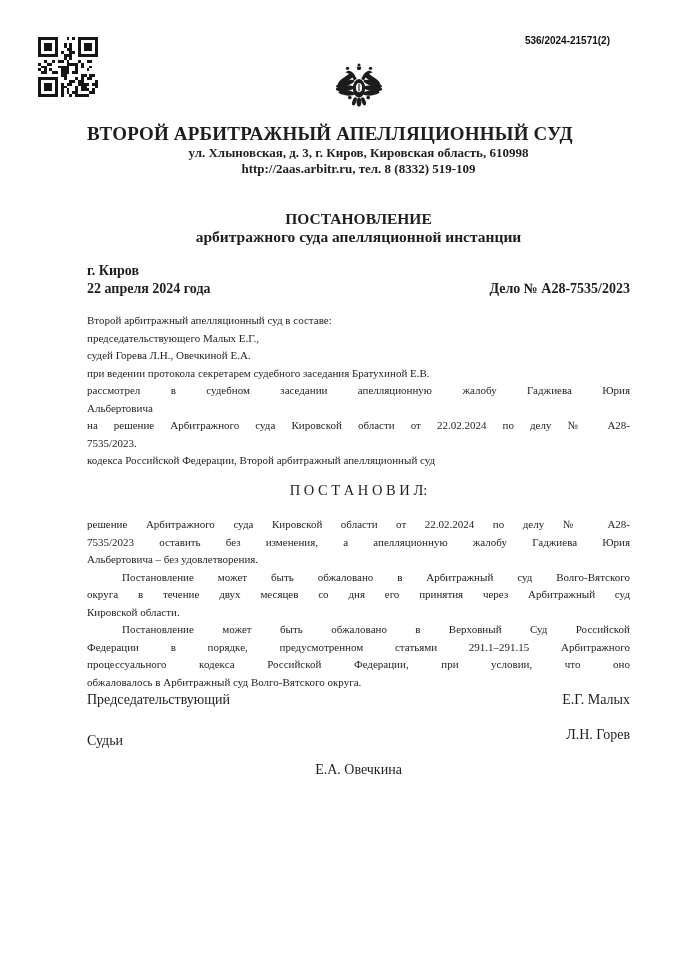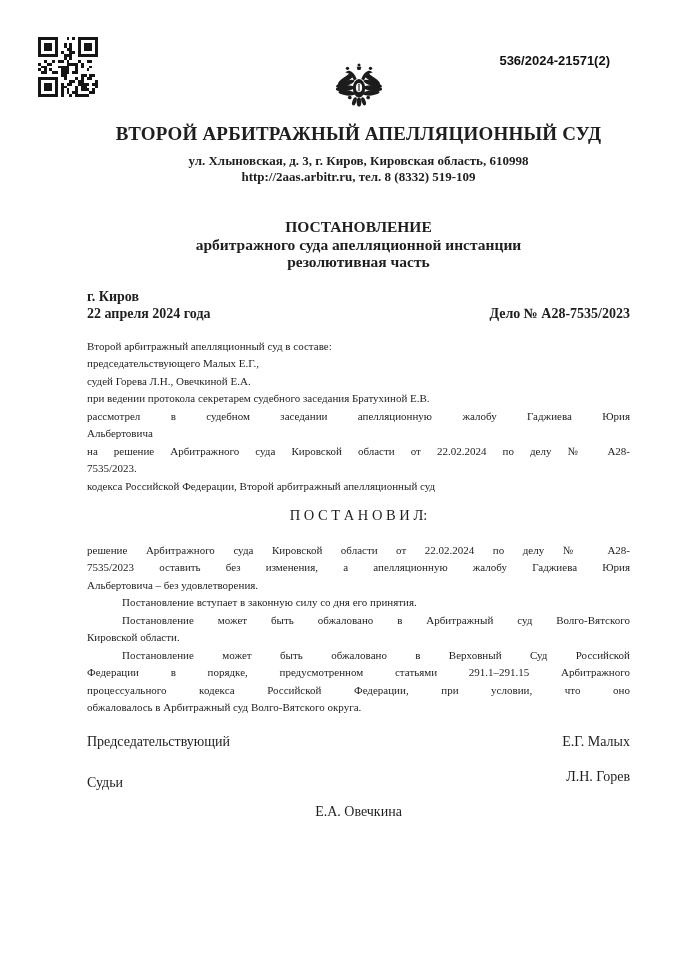--- a/index.html
+++ b/index.html
@@ -1,35 +1,35 @@
 <!DOCTYPE html>
 <html><head>
 <meta charset="utf-8">
 <style>
   html,body{margin:0;padding:0;background:#ffffff;}
   .page{position:relative;width:678px;height:960px;background:#fff;overflow:hidden;
         font-family:"Liberation Serif", serif;color:#1e1e1e;}
   .qr{position:absolute;left:38px;top:37px;width:60px;height:60px;}
   .qr svg{width:60px;height:60px;shape-rendering:crispEdges;}
-  .doc-number{position:absolute;top:53px;right:68px;
-        font-family:"Liberation Sans", sans-serif;font-weight:bold;font-size:13px;color:#111;padding-left:32px;}
+  .doc-number{position:absolute;top:35px;right:68px;
+        font-family:"Liberation Sans", sans-serif;font-weight:bold;font-size:10px;color:#111;padding-left:32px;}
   .doc{position:absolute;left:87px;top:0;width:543px;}
   .emblem{margin-top:62px;height:48px;text-align:center;}
-  .court-name{margin-top:13px;text-align:center;font-weight:bold;font-size:19px;
+  .court-name{margin-top:13px;font-weight:bold;font-size:19px;
         line-height:22px;letter-spacing:0.2px;}
-  .addr{margin-top:8px;text-align:center;font-weight:bold;font-size:13px;line-height:16px;}
+  .addr{margin-top:0;text-align:center;font-weight:bold;font-size:13px;line-height:16px;}
   .title-block{margin-top:33px;text-align:center;font-weight:bold;font-size:15.5px;line-height:17.5px;}
   .meta{margin-top:17px;font-size:14px;line-height:17.5px;font-weight:bold;}
   .meta-row{display:flex;justify-content:space-between;}
   .body{margin-top:15px;font-size:11px;line-height:17.5px;}
   .line{min-height:17.5px;}
   .line.indent{text-indent:35px;}
   .line.fill{text-align:justify;text-align-last:justify;}
   .resolved{margin:12px 0 17px 0;text-align:center;font-size:14.5px;line-height:17.5px;}
-  .sigs{margin-top:16px;font-size:14px;line-height:17.5px;}
+  .sigs{margin-top:0;font-size:14px;line-height:17.5px;}
   .sig-row{display:flex;justify-content:space-between;margin-bottom:17.5px;}
   .sig-row .down{position:relative;top:6px;}
   .sig-row.last{justify-content:center;}
 </style>
 </head>
 <body>
 
 <div class="page">
 
   <div class="qr">
@@ -191,21 +191,20 @@
     <div class="court-name">ВТОРОЙ АРБИТРАЖНЫЙ АПЕЛЛЯЦИОННЫЙ СУД</div>
 
     <div class="addr">
       <div>ул. Хлыновская, д. 3, г. Киров, Кировская область, 610998</div>
       <div>http://2aas.arbitr.ru, тел. 8 (8332) 519-109</div>
     </div>
 
     <div class="title-block">
       <div>ПОСТАНОВЛЕНИЕ</div>
       <div>арбитражного суда апелляционной инстанции</div>
-      <div>резолютивная часть</div>
     </div>
 
     <div class="meta">
       <div>г. Киров</div>
       <div class="meta-row">
         <span>22 апреля 2024 года</span>
         <span>Дело № А28-7535/2023</span>
       </div>
     </div>
 
@@ -220,22 +219,22 @@
         <div class="line">7535/2023.</div>
         <div class="line">кодекса Российской Федерации, Второй арбитражный апелляционный суд</div>
       </div>
 
     <div class="resolved">П О С Т А Н О В И Л:</div>
 
     <div class="body" style="margin-top:0">
         <div class="line fill">решение Арбитражного суда Кировской области от 22.02.2024 по делу № А28-</div>
         <div class="line fill">7535/2023 оставить без изменения, а апелляционную жалобу Гаджиева Юрия</div>
         <div class="line">Альбертовича – без удовлетворения.</div>
-        <div class="line indent">Постановление вступает в законную силу со дня его принятия.</div>
         <div class="line indent fill">Постановление может быть обжаловано в Арбитражный суд Волго-Вятского</div>
+        <div class="line fill">округа в течение двух месяцев со дня его принятия через Арбитражный суд</div>
         <div class="line">Кировской области.</div>
         <div class="line indent fill">Постановление может быть обжаловано в Верховный Суд Российской</div>
         <div class="line fill">Федерации в порядке, предусмотренном статьями 291.1–291.15 Арбитражного</div>
         <div class="line fill">процессуального кодекса Российской Федерации, при условии, что оно</div>
         <div class="line">обжаловалось в Арбитражный суд Волго-Вятского округа.</div>
       </div>
 
     <div class="sigs">
       <div class="sig-row">
         <span>Председательствующий</span>

